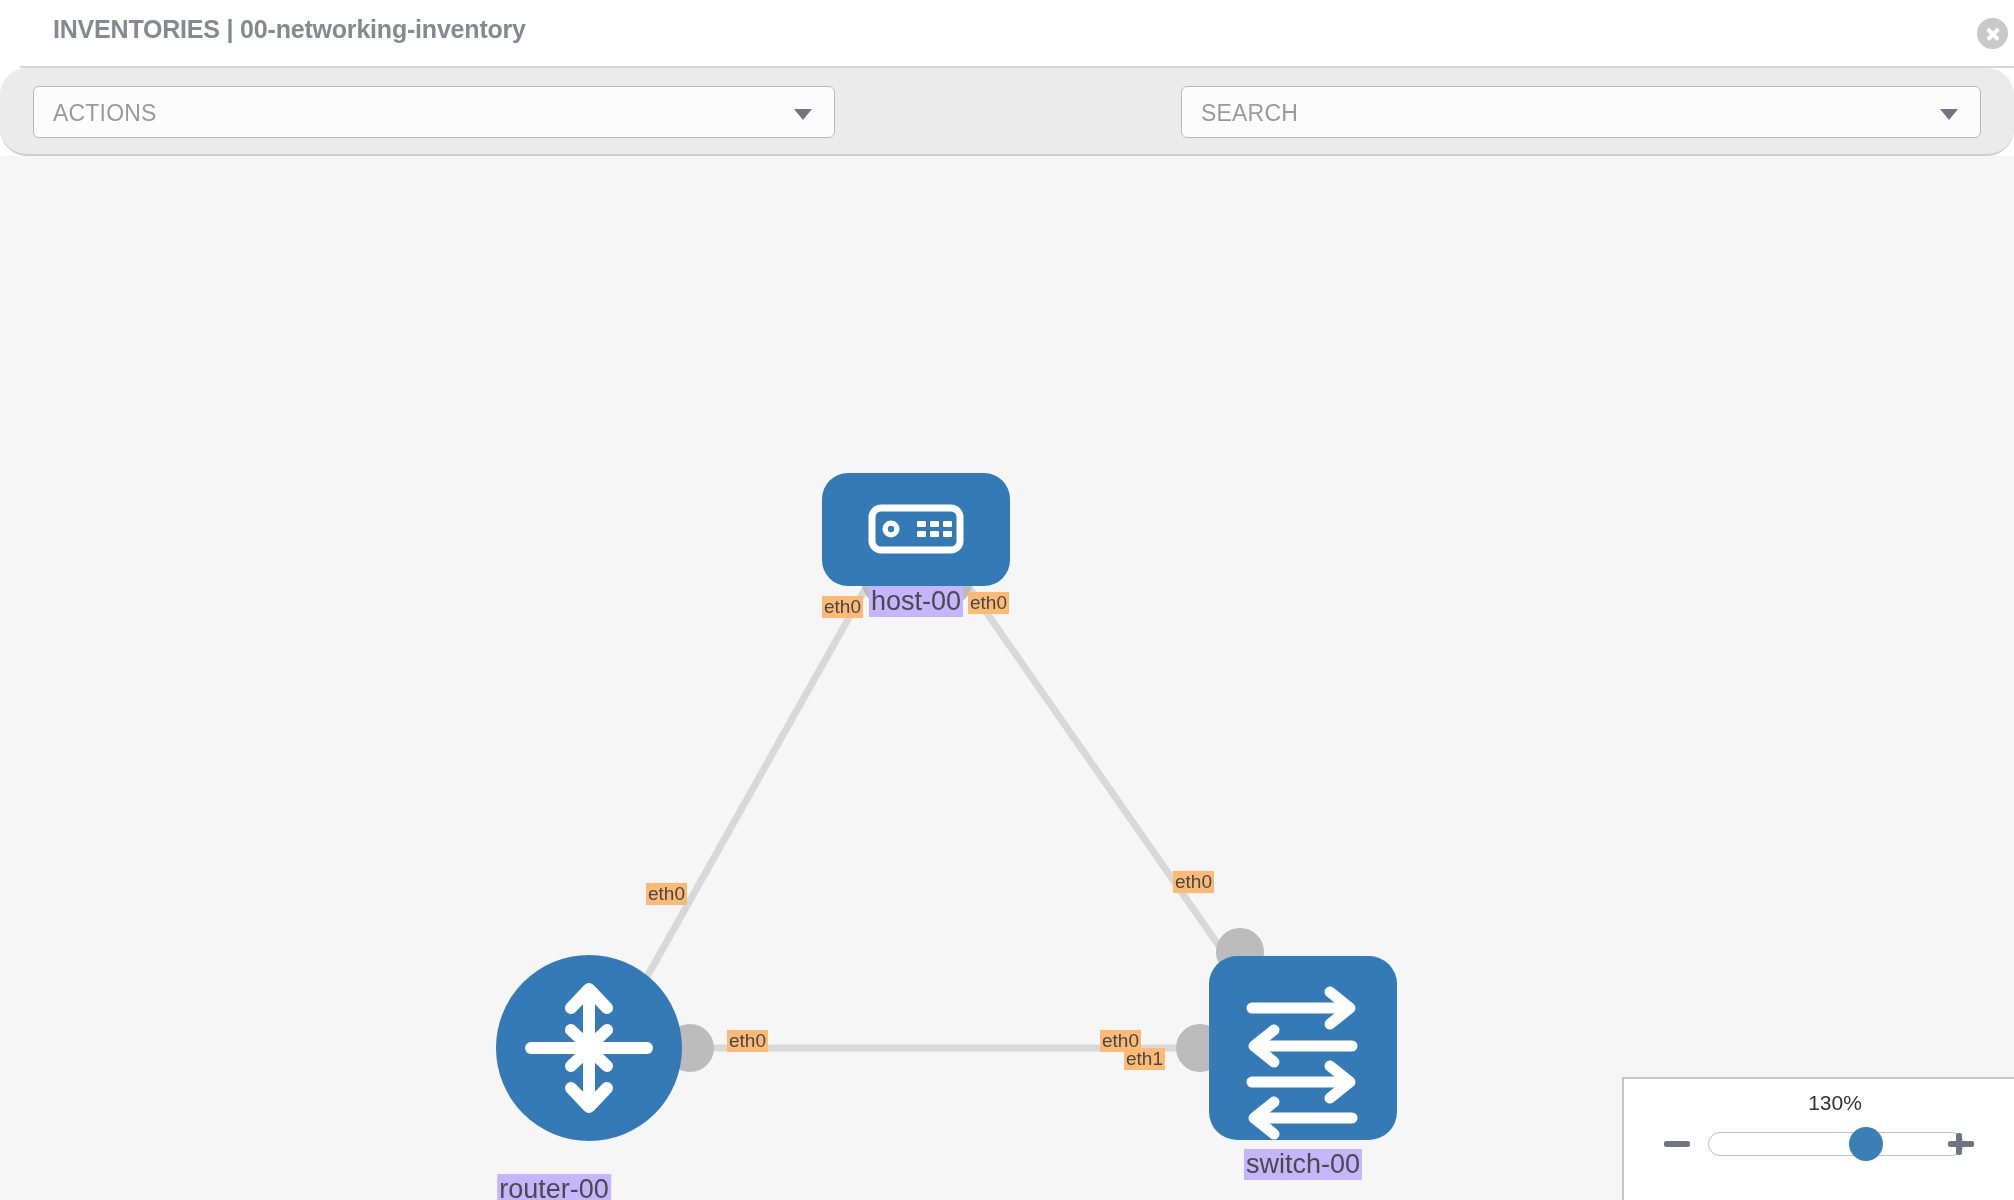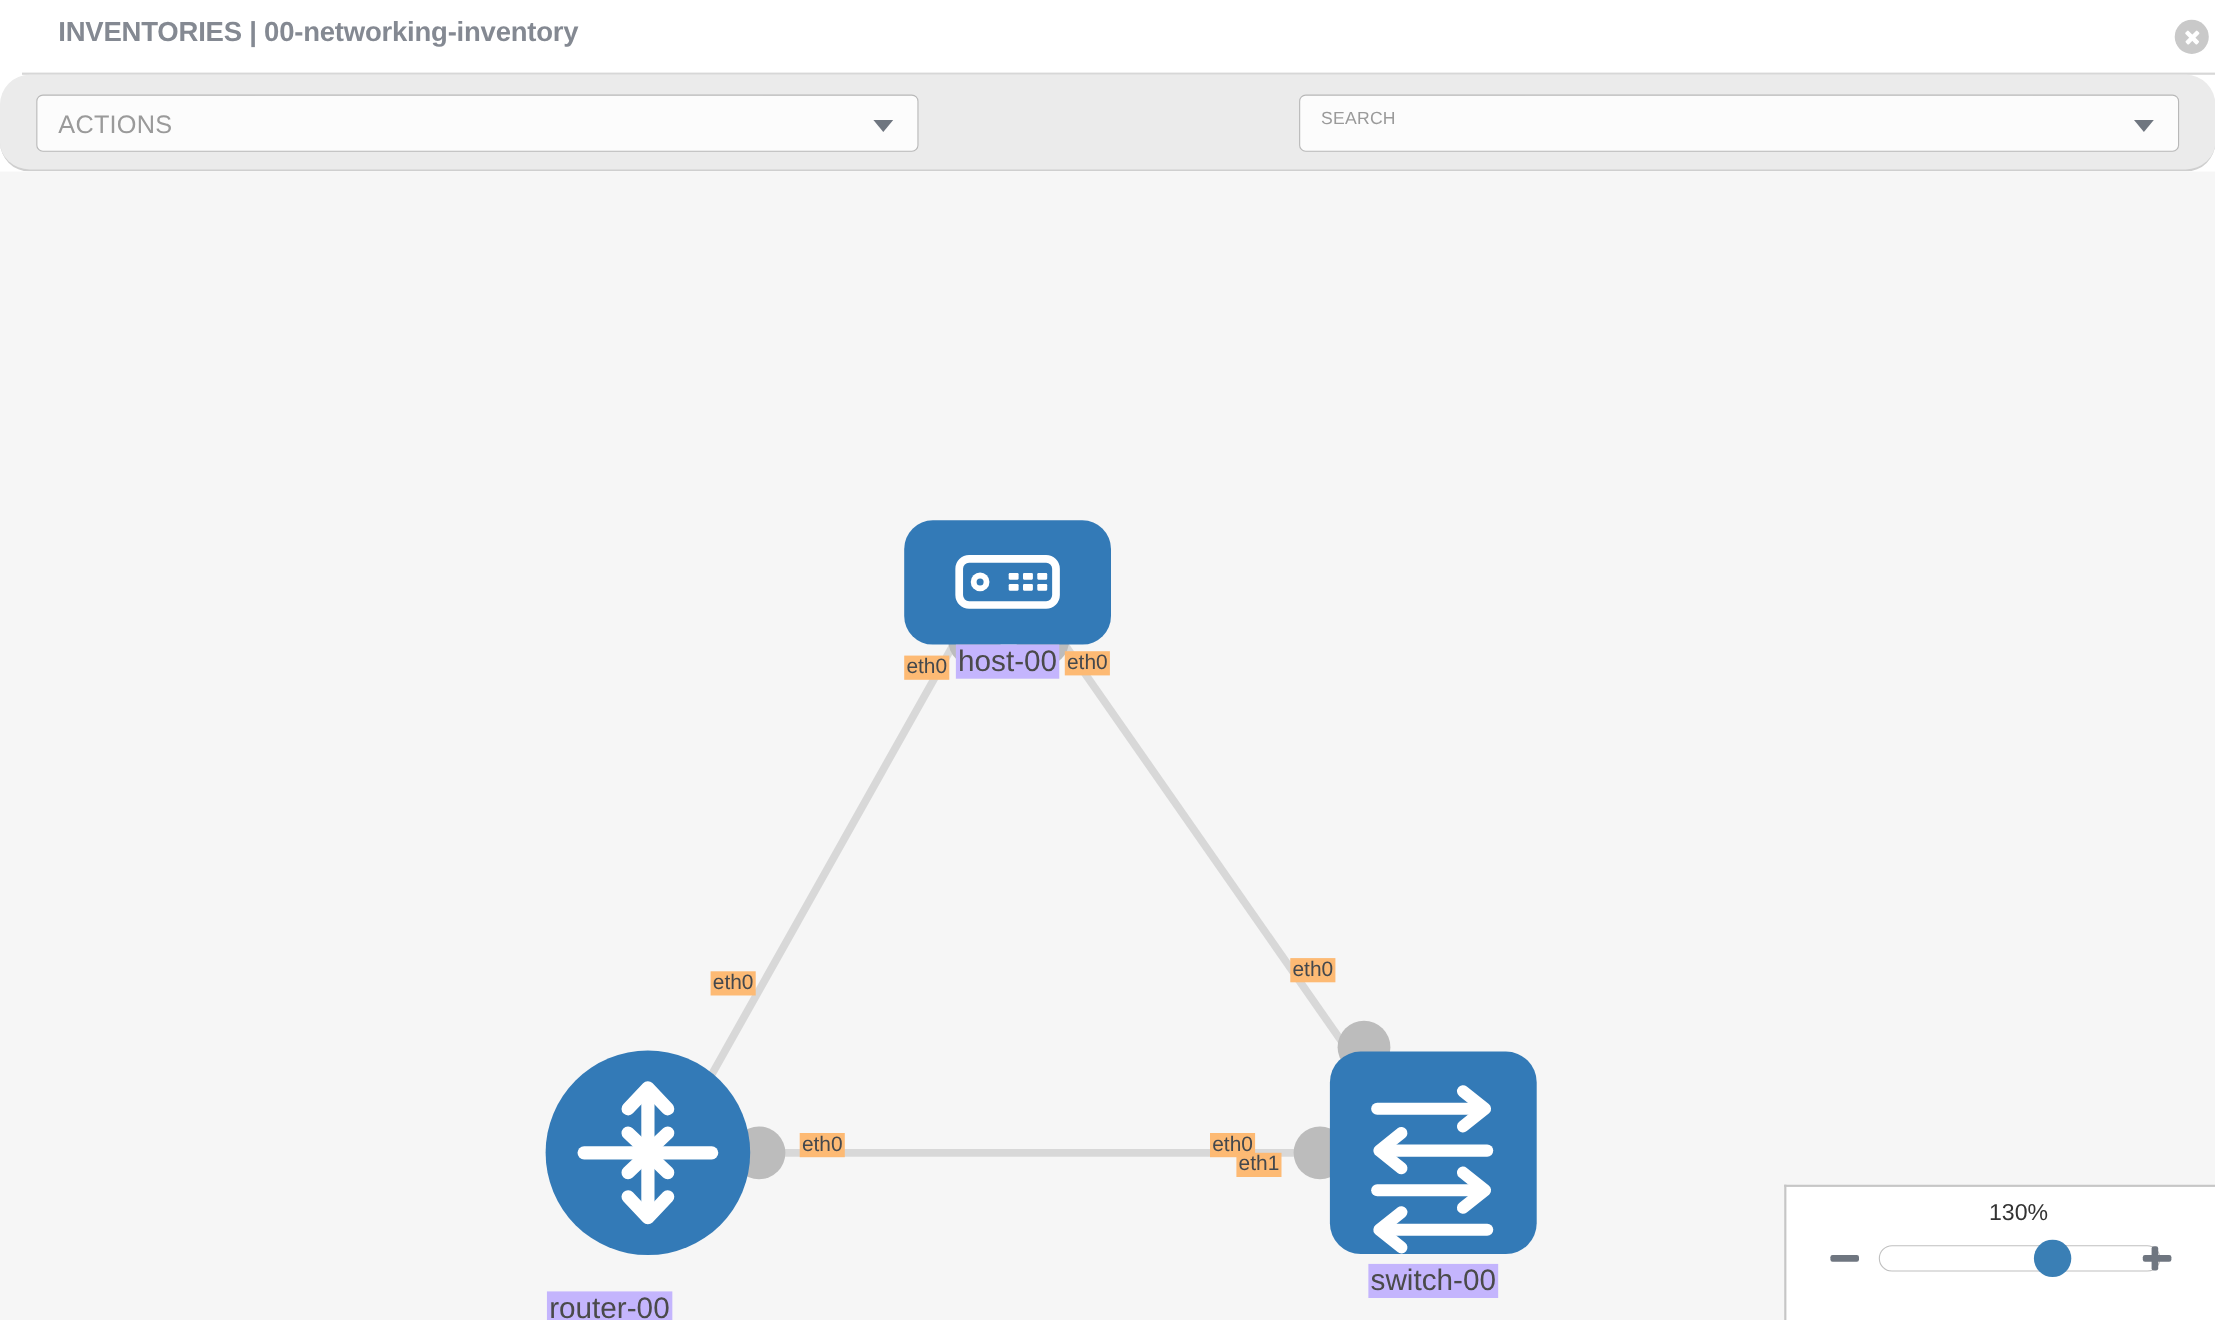--- a/index.html
+++ b/index.html
@@ -78,21 +78,21 @@
   .search-select {
     position: absolute; left: 1181px; top: 18px;
     width: 800px; height: 52px;
     background: #fcfcfc;
     border: 1.5px solid #b8b8b8;
     border-radius: 6px;
     cursor: text;
   }
   .search-label {
     position: absolute; left: 19px; top: 13px;
-    font-size: 16px; color: #9a9a9a; letter-spacing: 0.2px;
+    font-size: 23px; color: #9a9a9a; letter-spacing: 0.2px;
   }
 
   
   .canvas {
     position: absolute; left: 0; top: 156px;
     width: 2014px; height: 1044px;
     background: #f6f6f6;
     overflow: hidden;
   }
   .topo-svg { position: absolute; left: 0; top: 0; }

